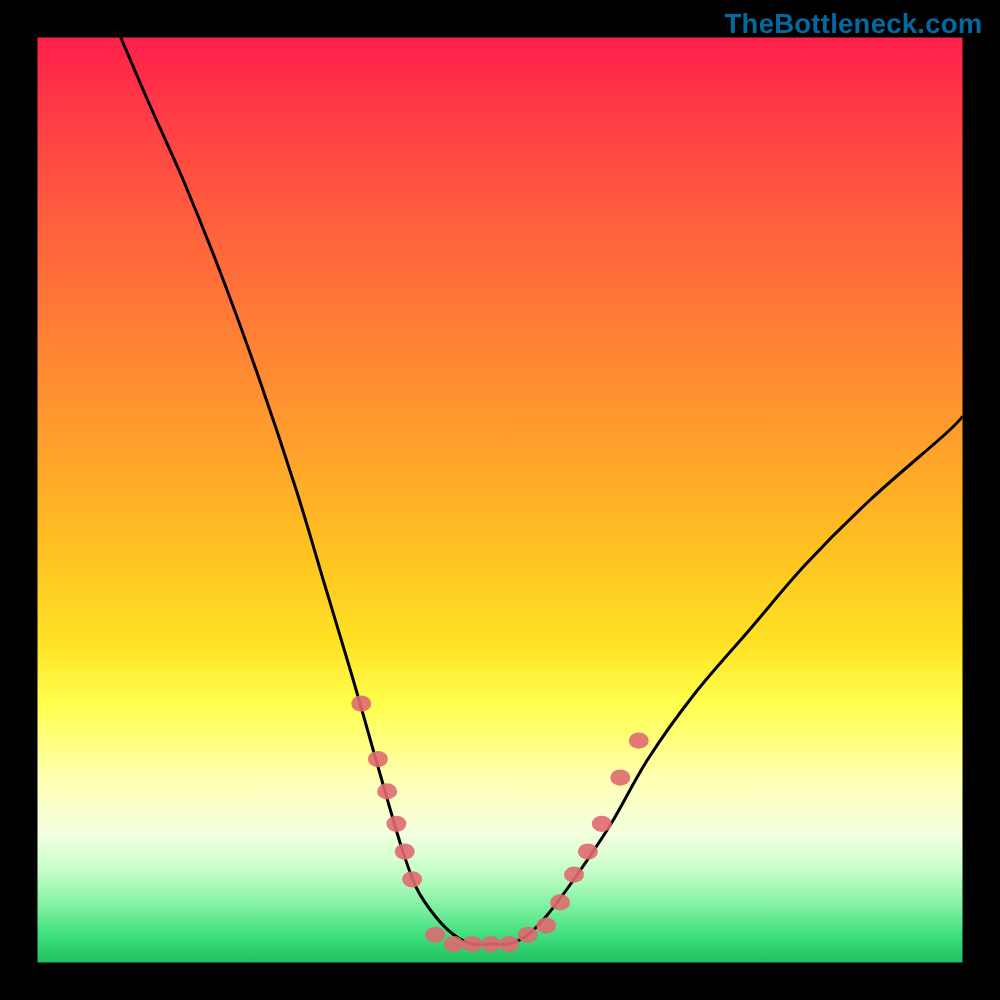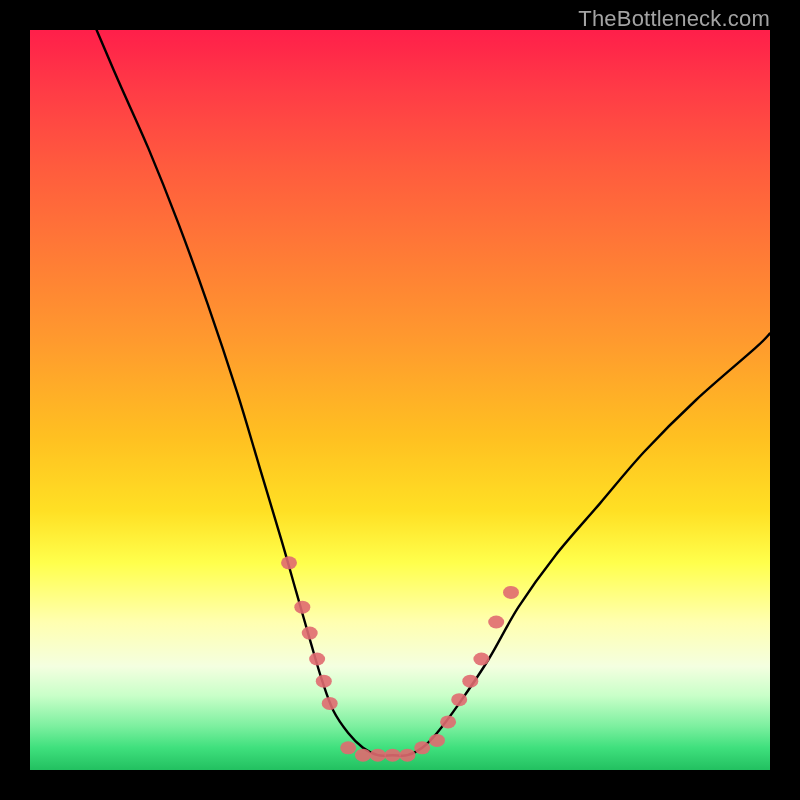--- a/index.html
+++ b/index.html
@@ -44,25 +44,25 @@
       #22c060 100%
     );
   }
   .svg-overlay {
     position: absolute;
     inset: 0;
   }
   .watermark {
     position: absolute;
     top: 6px;
-    right: 30px;
-    color: #a3a3a3;
+    right: 14px;
+    color: #0369a1;
     font-size: 22px;
     letter-spacing: 0.2px;
-    font-weight: 400;
+    font-weight: 700;
   }
 </style>
 </head>
 <body>
 
 <div class="frame">
 
   <div class="plot-area">
     <div class="gradient"></div>
 

